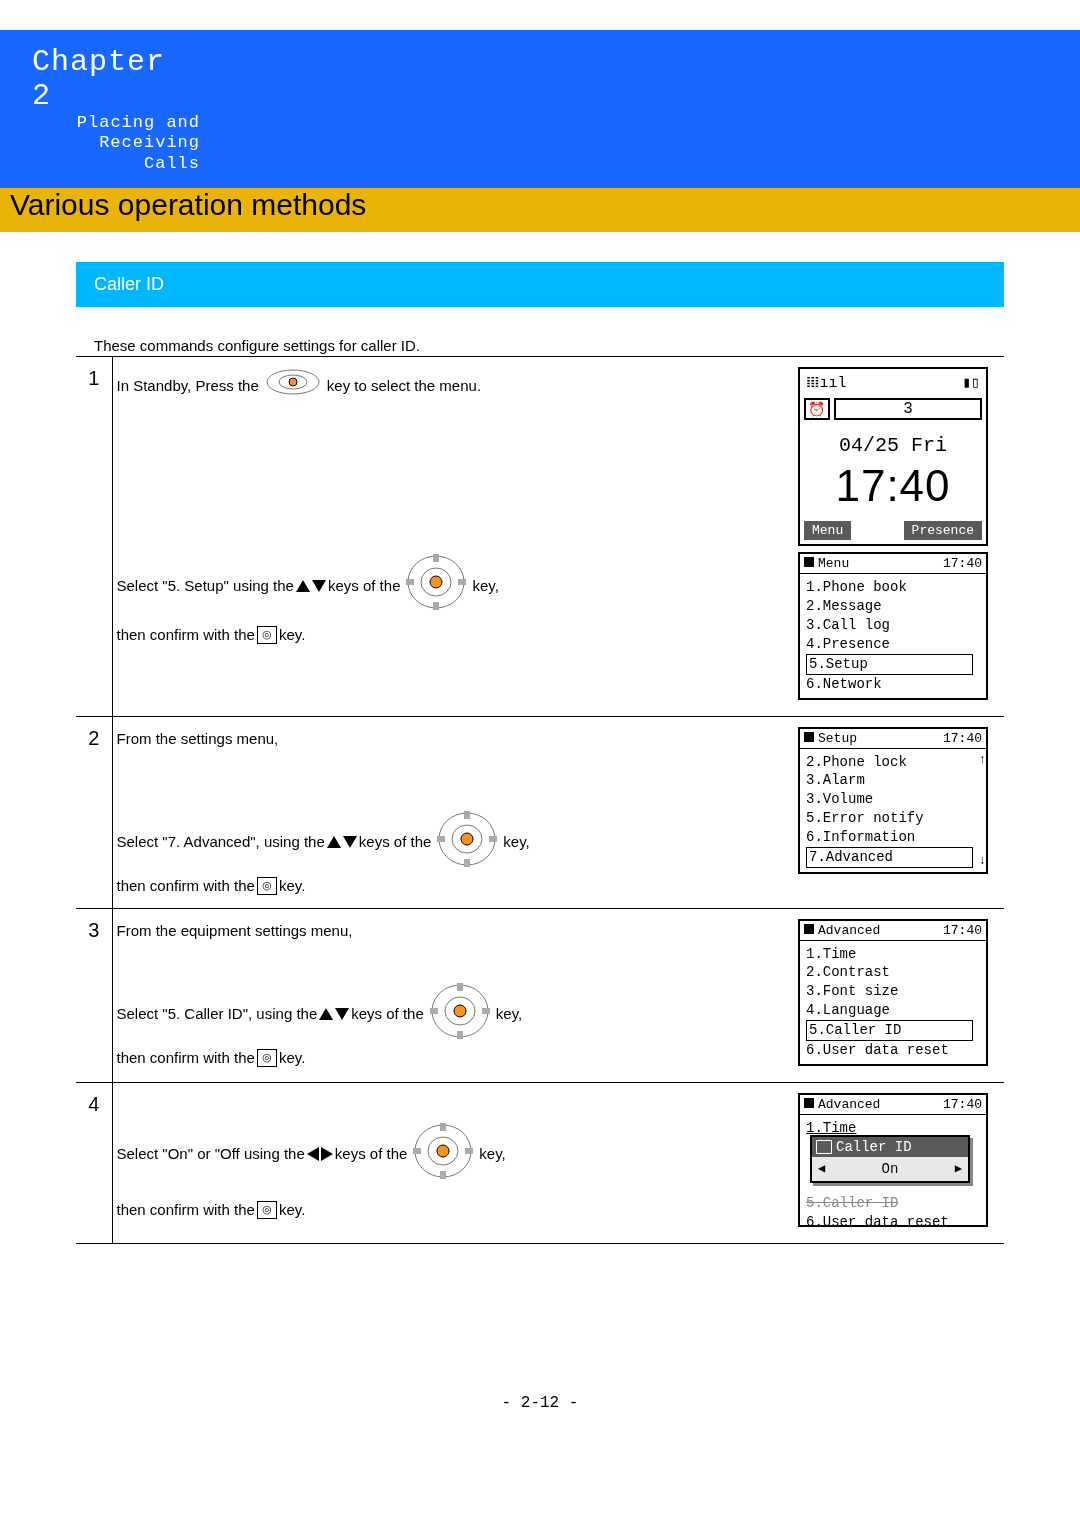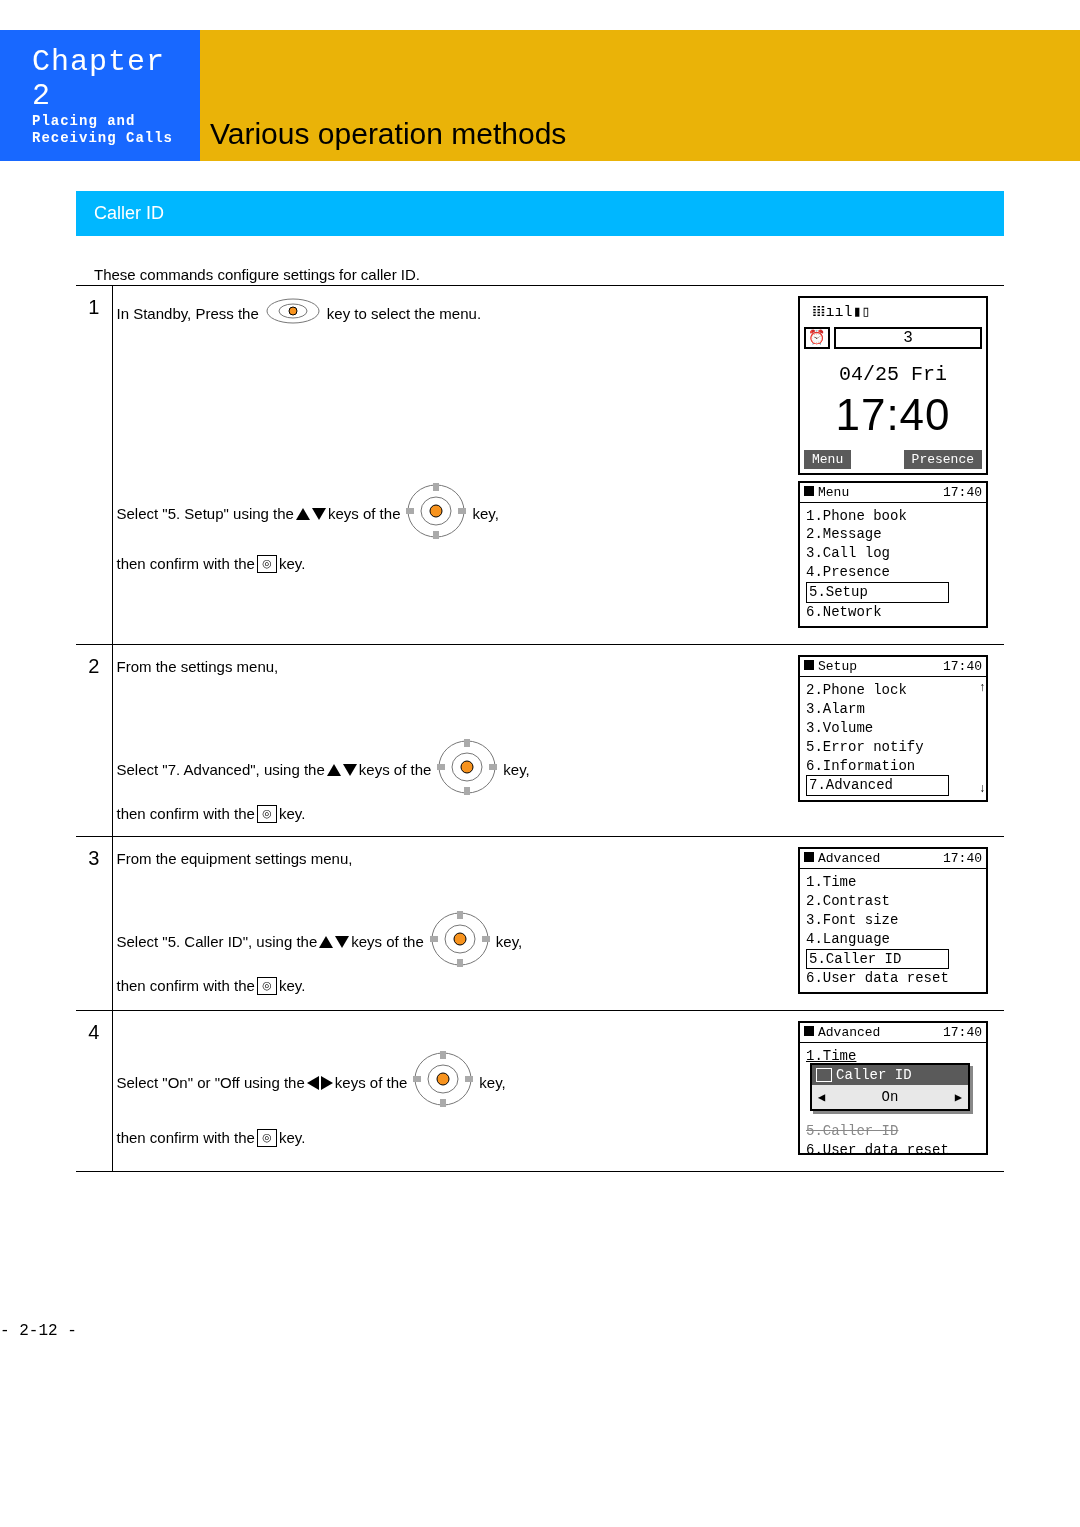--- a/index.html
+++ b/index.html
@@ -8,37 +8,39 @@
     background: #fff;
     width: 1080px;
     margin: 0 auto;
     font-size: 16px;
     color: #000;
   }
   .top-banner {
     display: flex;
     background: #1868ff;
     margin-top: 30px;
+    flex-direction: column;
   }
   .banner-left {
     width: 200px;
     padding: 15px 0 14px 32px;
     color: #fff;
   }
   .chapter-line {
     font-family: "Courier New", monospace;
     font-size: 30px;
     letter-spacing: 1px;
   }
   .chapter-sub {
     font-family: "Courier New", monospace;
-    font-size: 14px;
+    font-size: 17px;
     letter-spacing: 1px;
-    font-weight: bold;
+    font-weight: normal;
     line-height: 1.2;
+    text-align: right;
   }
   .banner-right {
     flex: 1;
     background: #eab308;
     display: flex;
     align-items: flex-end;
     padding-left: 10px;
     padding-bottom: 10px;
   }
   .page-title {
@@ -128,24 +130,24 @@
     display:flex;
     justify-content:space-between;
     border-bottom:1px solid #000;
     padding:2px 4px;
     font-size:13px;
     align-items:center;
   }
   .screen-header .sq{width:10px;height:10px;background:#000;display:inline-block;margin-right:4px;}
   .screen-body { padding: 4px 6px; }
   .mline { font-size:14px; line-height:1.35; font-family:"Courier New",monospace;}
-  .sel { border:1px solid #000; padding:0 2px; display:inline-block; width:143px;}
+  .sel { border:1px solid #000; padding:0 2px; display:inline-block; width:167px;}
 
   
-  .stby .status-row{display:flex;padding:4px 12px;font-size:15px;}
+  .stby .status-row{display:flex;justify-content:space-between;padding:4px 6px;font-size:15px;}
   .stby .row2{display:flex;gap:4px;padding:2px 4px;align-items:stretch;}
   .stby .alarm-box{border:2px solid #000;width:26px;height:22px;display:flex;align-items:center;justify-content:center;font-size:14px;}
   .stby .num-box{border:2px solid #000;flex:1;height:22px;display:flex;align-items:center;justify-content:center;font-size:16px;}
   .stby .date{font-family:"Courier New",monospace;font-size:20px;text-align:center;padding-top:12px;}
   .stby .time{font-family:Arial,sans-serif;font-size:44px;text-align:center;padding:4px 0 10px;letter-spacing:1px;}
   .stby .softkeys{display:flex;justify-content:space-between;padding:0 4px 4px;}
   .stby .sk{background:#5a5a5a;color:#fff;font-family:"Courier New",monospace;font-size:13px;padding:2px 8px;}
 
   
   .popup-wrap{position:relative;}
@@ -160,21 +162,21 @@
     display:flex;align-items:center;padding:2px 4px;font-size:14px;gap:4px;
   }
   .popup-title .picon{width:16px;height:14px;border:1px solid #fff;display:inline-block;}
   .popup-row{
     display:flex;align-items:center;justify-content:space-between;
     padding:4px 6px;font-size:14px;
   }
   .popup-row .ar{font-size:12px;}
 
   .page-footer {
-    text-align:left;
+    text-align:center;
     font-family:"Courier New",monospace;
     font-size:16px;
     margin-top:150px;
     padding-bottom:30px;
   }
 </style>
 </head>
 <body>
 
 <div class="top-banner">

